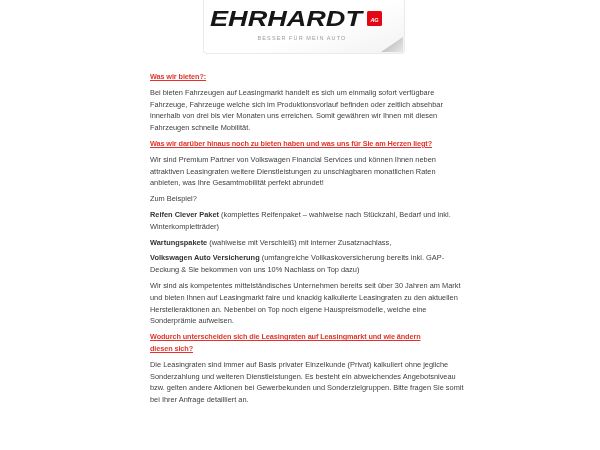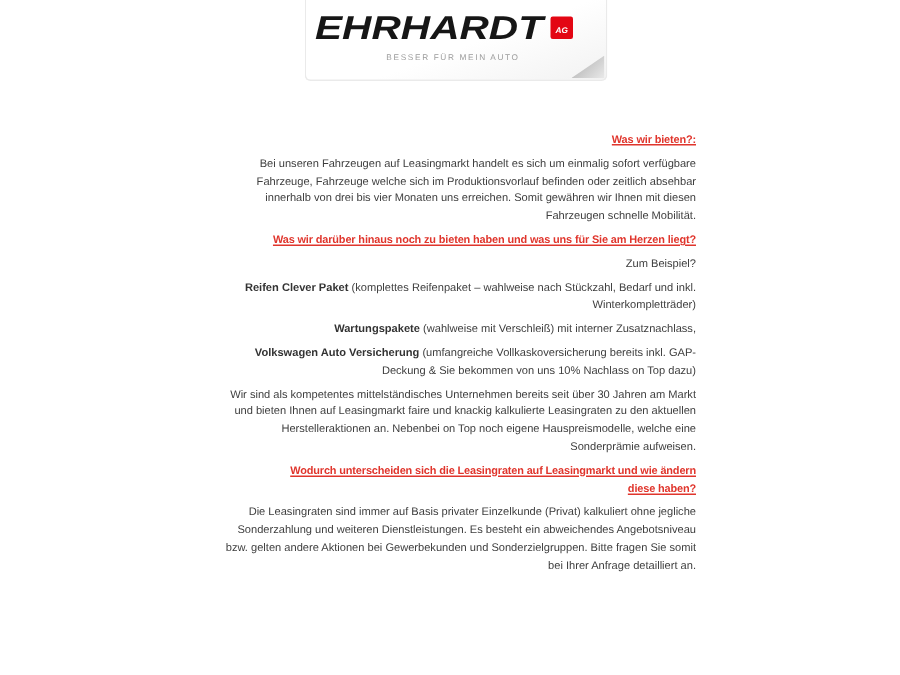--- a/index.html
+++ b/index.html
@@ -32,22 +32,21 @@
   }
 
   
   .doc{
     position:absolute;
     left:150px;top:71px;
     width:314px;
     font-size:7.4px;
     line-height:11.8px;
     color:#3d3d3d;
-    text-align:right;
-    margin-top:16px;
+    text-align:left;
   }
   .doc p{margin:0 0 4px 0;}
   .h{
     color:#e0352c;
     font-weight:bold;
     text-decoration:underline;
     font-size:7.3px;
     letter-spacing:-0.1px;
   }
   .h.oneline{white-space:nowrap;text-decoration:underline;}
@@ -63,31 +62,32 @@
     <rect x="163" y="11" width="15" height="15" rx="1.5" fill="#e30613"></rect>
     <text x="170.5" y="22" text-anchor="middle" style="font-family:'Liberation Sans',sans-serif;font-weight:bold;font-style:italic;font-size:5.5px;fill:#ffffff;">AG</text>
     <text x="98" y="40" text-anchor="middle" letter-spacing="1.1" style="font-family:'Liberation Sans',sans-serif;font-size:5.5px;fill:#9c9c9c;">BESSER FÜR MEIN AUTO</text>
   </svg>
   <div class="fold-corner"></div>
 </div>
 
 <div class="doc">
 
   <p class="h">Was wir bieten?:</p>
-  <p>Bei unseren Fahrzeugen auf Leasingmarkt handelt es sich um einmalig sofort verfügbare Fahrzeuge, Fahrzeuge welche sich im Produktionsvorlauf befinden oder zeitlich absehbar innerhalb von drei bis vier Monaten uns erreichen. Somit gewähren wir Ihnen mit diesen Fahrzeugen schnelle Mobilität.</p>
+  <p>Bei bieten Fahrzeugen auf Leasingmarkt handelt es sich um einmalig sofort verfügbare Fahrzeuge, Fahrzeuge welche sich im Produktionsvorlauf befinden oder zeitlich absehbar innerhalb von drei bis vier Monaten uns erreichen. Somit gewähren wir Ihnen mit diesen Fahrzeugen schnelle Mobilität.</p>
 
   <p class="h oneline">Was wir darüber hinaus noch zu bieten haben und was uns für Sie am Herzen liegt?</p>
+  <p>Wir sind Premium Partner von Volkswagen Financial Services und können Ihnen neben attraktiven Leasingraten weitere Dienstleistungen zu unschlagbaren monatlichen Raten anbieten, was Ihre Gesamtmobilität perfekt abrundet!</p>
 
   <p class="u">Zum Beispiel?</p>
 
   <p><span class="b">Reifen Clever Paket</span><span> (komplettes Reifenpaket – wahlweise nach Stückzahl, Bedarf und inkl. Winterkompletträder)</span></p>
 
   <p><span class="b">Wartungspakete</span><span> (wahlweise mit Verschleiß) mit interner Zusatznachlass,</span></p>
 
 
   <p><span class="b">Volkswagen Auto Versicherung</span><span> (umfangreiche Vollkaskoversicherung bereits inkl. GAP-Deckung &amp; Sie bekommen von uns </span><span class="u">10% Nachlass on Top dazu</span><span>)</span></p>
 
   <p>Wir sind als kompetentes mittelständisches Unternehmen bereits seit über 30 Jahren am Markt und bieten Ihnen auf Leasingmarkt faire und knackig kalkulierte Leasingraten zu den aktuellen Herstelleraktionen an. Nebenbei on Top noch eigene Hauspreismodelle, welche eine Sonderprämie aufweisen.</p>
 
-  <p class="h"><span>Wodurch unterscheiden sich die Leasingraten auf Leasingmarkt und wie ändern</span><br><span>diese haben?</span></p>
+  <p class="h"><span>Wodurch unterscheiden sich die Leasingraten auf Leasingmarkt und wie ändern</span><br><span>diesen sich?</span></p>
   <p>Die Leasingraten sind immer auf Basis privater Einzelkunde (Privat) kalkuliert ohne jegliche Sonderzahlung und weiteren Dienstleistungen. Es besteht ein abweichendes Angebotsniveau bzw. gelten andere Aktionen bei Gewerbekunden und Sonderzielgruppen. Bitte fragen Sie somit bei Ihrer Anfrage detailliert an.</p>
 
 </div>
 
 </body></html>

